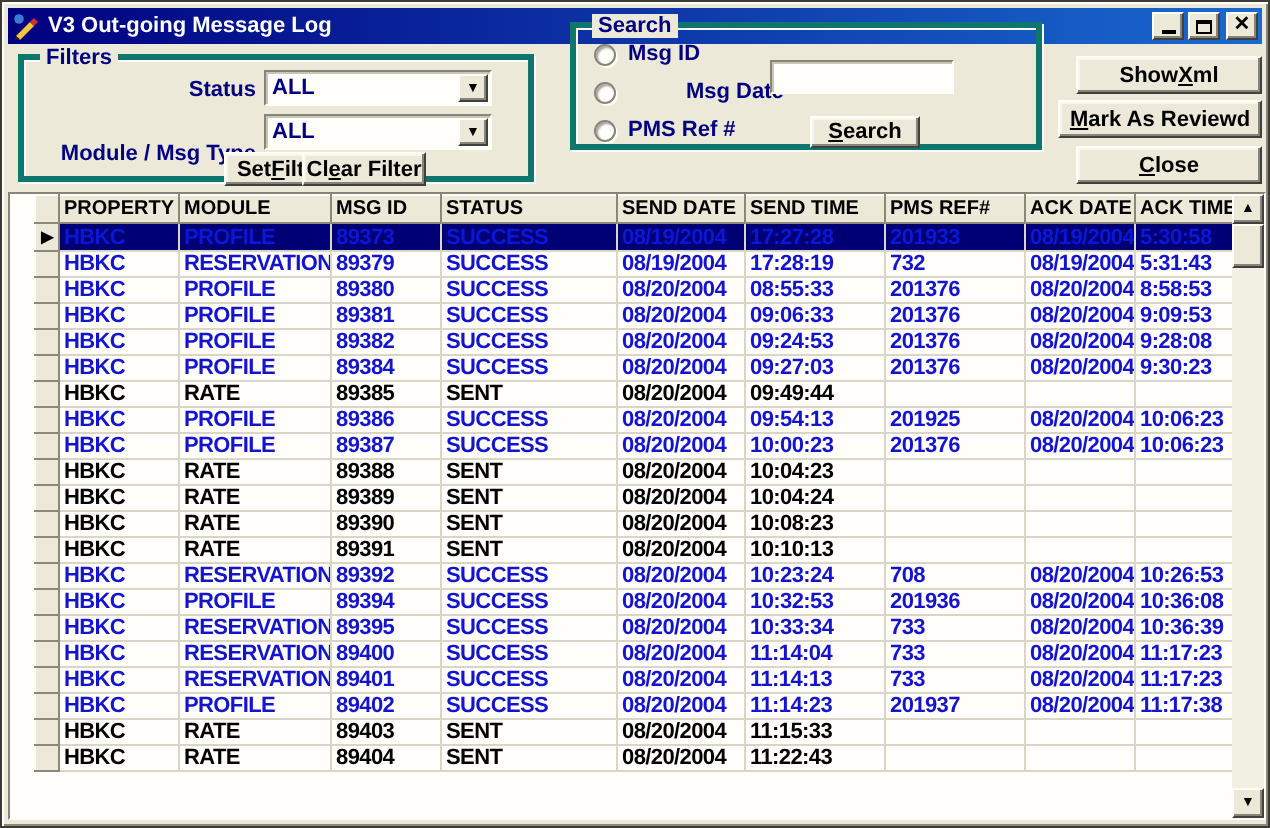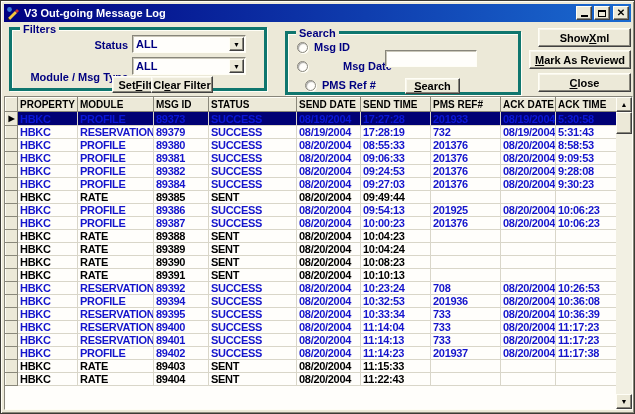--- a/index.html
+++ b/index.html
@@ -39,21 +39,21 @@
   .groupbox{
     position:absolute; border:3px solid #0f766e;
     box-shadow: inset 1px 1px 0 #fffef6, 1px 1px 0 #fffef6;
   }
   .legend{
     position:absolute; top:-7px; left:8px; padding:0 3px;
     background:var(--c-bg,#ece9d8); color:var(--c-label,#000080);
     font-size:11px; font-weight:700; line-height:12px;
   }
   .gb-filters{ left:8px; top:26px; width:258px; height:64px; }
-  .gb-search{ left:284px; top:30px; width:236px; height:64px; }
+  .gb-search{ left:284px; top:10px; width:236px; height:64px; }
   .lbl{
     position:absolute; color:var(--c-label,#000080);
     font-size:11px; font-weight:700; white-space:nowrap;
   }
   
   .combo{
     position:absolute; height:18px; background:#fffefb;
     border:1px solid; border-color:#87857a #fffef6 #fffef6 #87857a;
     box-shadow: inset 1px 1px 0 #c9c6b8;
   }
@@ -90,21 +90,21 @@
   .textbox{
     position:absolute; background:#fffefb;
     border:1px solid; border-color:#87857a #fffef6 #fffef6 #87857a;
     box-shadow: inset 1px 1px 0 #c9c6b8;
     font-size:11px; padding:1px 3px; outline:none;
   }
   
   .grid{
     position:absolute; left:3px; top:95px; width:629px; height:314px;
     background:#fffefb;
-    border:1px solid; border-color:#87857a #fffef6 #fffef6 #87857a;
+    border:1px solid; border-color:#87857a #fffef6 #fffef6 #87857a;padding-left:12px;
   }
   table{ border-collapse:collapse; table-layout:fixed; width:611px; }
   th{
     height:14px; background:#ece9d8; color:#000;
     font-size:10px; font-weight:700; text-align:left; padding:0 2px;
     border:1px solid; border-color:#fffef6 #8a887a #8a887a #fffef6;
     white-space:nowrap; overflow:hidden;
   }
   td{
     height:13px; font-size:11px; font-weight:700; letter-spacing:-0.3px;
@@ -185,21 +185,21 @@
   <div class="groupbox gb-search">
     <span class="legend">Search</span>
     <div class="radio-row" style="left:9px; top:7px;">
       <span class="radio"></span>
       <span class="lbl2">Msg ID</span>
     </div>
     <div class="radio-row" style="left:9px; top:26px;gap:35px;">
       <span class="radio"></span>
       <span class="lbl2">Msg Date</span>
     </div>
-    <div class="radio-row" style="left:9px; top:45px;margin-left:8px;">
+    <div class="radio-row" style="left:9px; top:45px;">
       <span class="radio"></span>
       <span class="lbl2">PMS Ref #</span>
     </div>
     <input class="textbox" style="left: 97px; top: 16px; width: 92px; height: 17px;" value="">
     <button class="btn" style="left:117px; top:44px; width:55px; height:16px;"><u>S</u>earch</button>
   </div>
 
   <button class="btn" style="left:537px; top:27px; width:93px; height:19px;">Show <u>X</u>ml</button>
   <button class="btn" style="left:528px; top:49px; width:102px; height:19px;"><u>M</u>ark As Reviewd</button>
   <button class="btn" style="left:537px; top:72px; width:93px; height:19px;"><u>C</u>lose</button>

